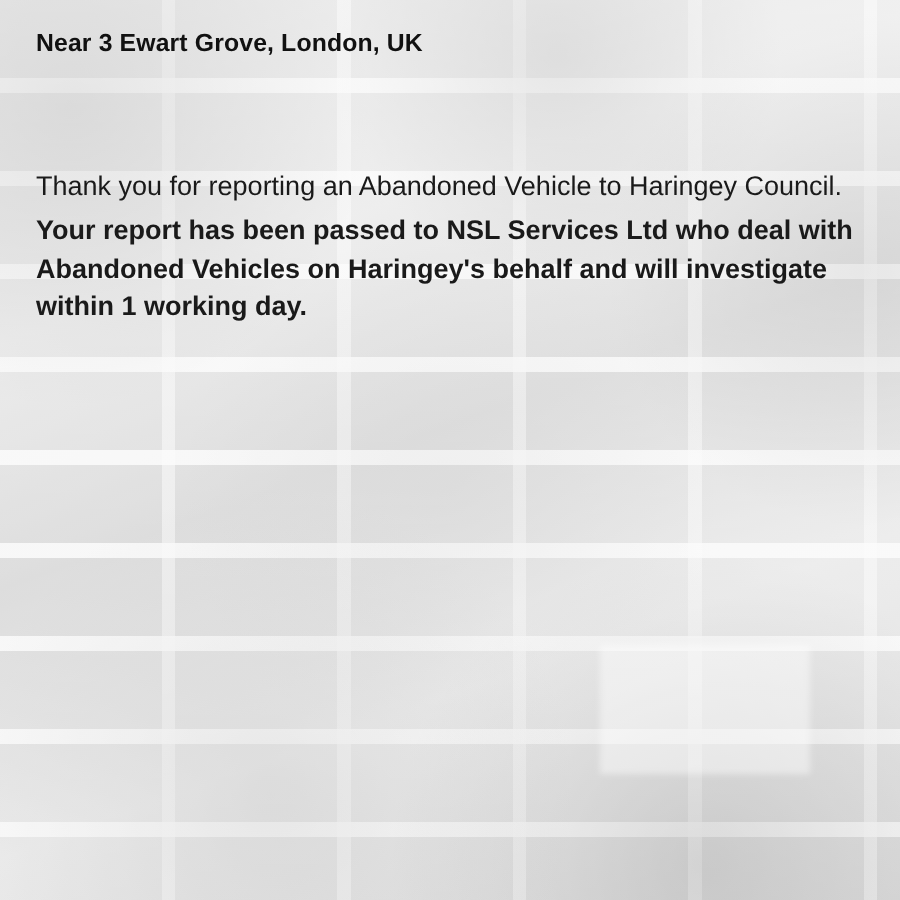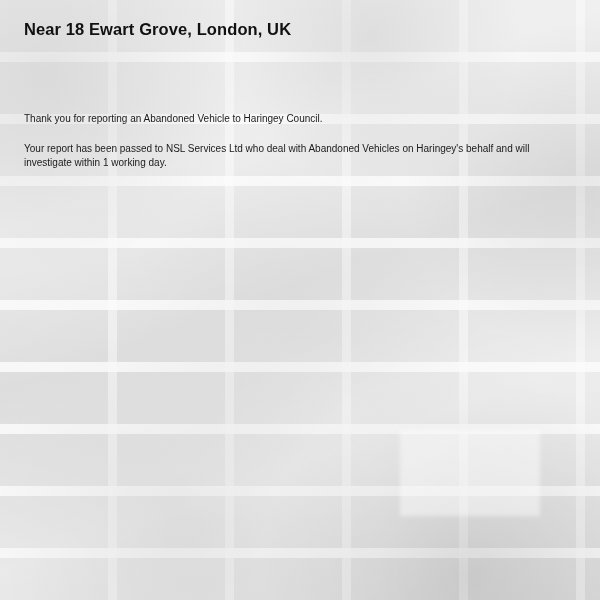--- a/index.html
+++ b/index.html
@@ -83,44 +83,45 @@
   #title {
     font-size: 16.5px;
     font-weight: bold;
     color: #111111;
     letter-spacing: 0.1px;
     line-height: 1.2;
     margin: 0 0 0 0;
   }
   #message {
     margin-top: 72px;
-    font-size: 10px;
+    font-size: 18px;
     line-height: 1.42;
     color: #1a1a1a;
   }
   #message p {
     margin: 0;
   }
   #message p.para-gap {
-    margin-top: 16px;
+    margin-top: 4px;
+    font-weight: bold;
   }
 </style>
 </head>
 <body>
 
 <div id="stage">
 
   <div id="photo"></div>
   <div id="photo-mottle"></div>
   <div id="photo-block"></div>
   <div id="photo-overlay"></div>
 
   <div id="content">
 
-    <div id="title">Near 18 Ewart Grove, London, UK</div>
+    <div id="title">Near 3 Ewart Grove, London, UK</div>
 
     <div id="message">
       <p>Thank you for reporting an Abandoned Vehicle to Haringey Council.</p>
       <p class="para-gap">Your report has been passed to NSL Services Ltd who deal with Abandoned Vehicles on Haringey's behalf and will investigate within 1 working day.</p>
     </div>
 
   </div>
 </div>
 
 </body></html>

